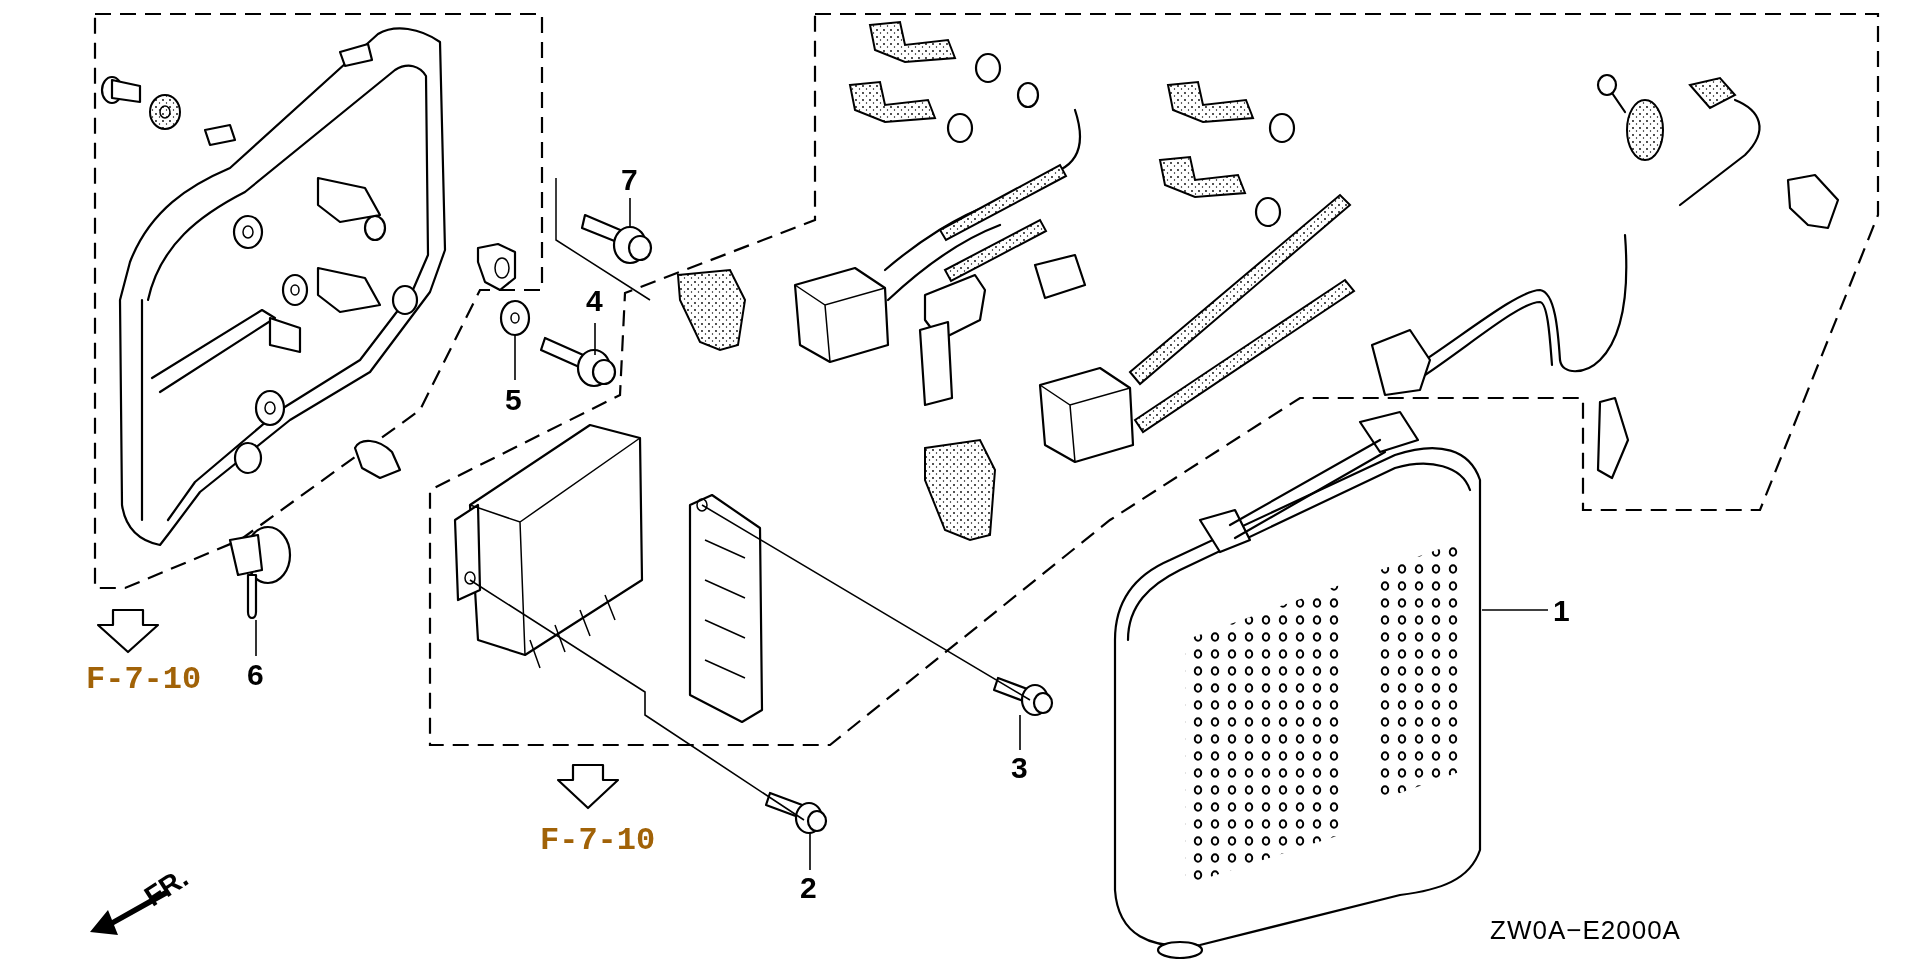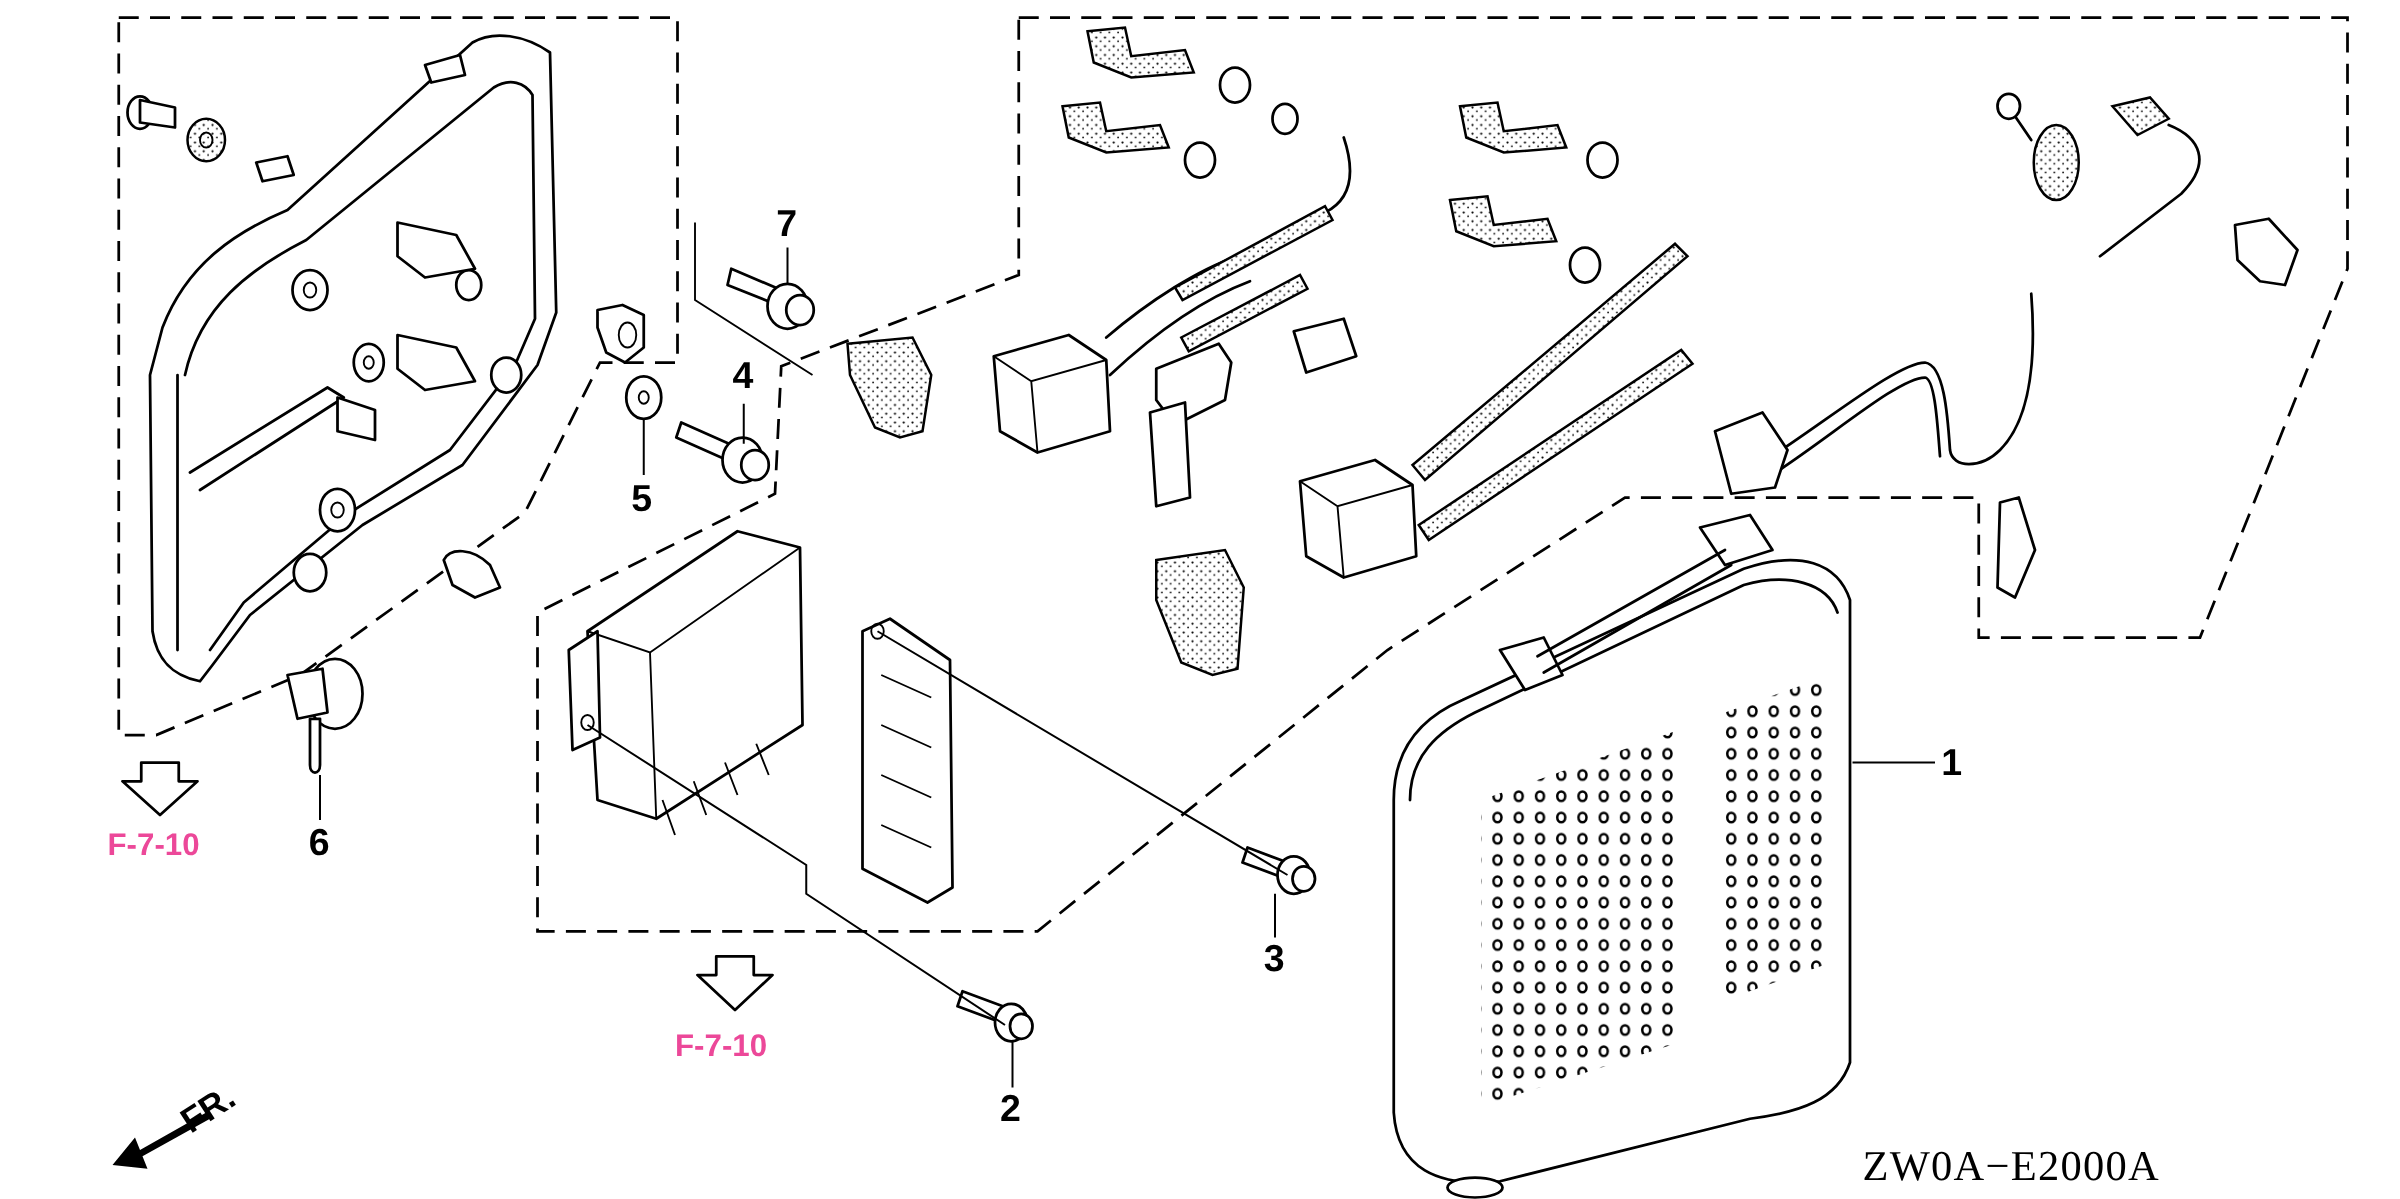--- a/index.html
+++ b/index.html
@@ -5,22 +5,22 @@
   html, body { margin: 0; padding: 0; background: #ffffff; }
   body { width: 1920px; height: 959px; position: relative; overflow: hidden; font-family: "Liberation Sans", sans-serif; }
   svg.diagram { position: absolute; left: 0; top: 0; width: 1920px; height: 959px; }
   .ln { fill: none; stroke: #000; stroke-width: 2.2; stroke-linejoin: round; stroke-linecap: round; }
   .thin { fill: none; stroke: #000; stroke-width: 1.5; }
   .dash { fill: none; stroke: #000; stroke-width: 2.2; stroke-dasharray: 16 9; }
   .leader { fill: none; stroke: #000; stroke-width: 1.6; }
   .wfill { fill: #fff; stroke: #000; stroke-width: 2.2; stroke-linejoin: round; }
   .dots { fill: url(#stipple); stroke: #000; stroke-width: 2; }
   .callout { position: absolute; font-family: "Liberation Sans", sans-serif; font-weight: bold; font-size: 30px; color: #000; line-height: 1; }
-  .ref { position: absolute; font-family: Liberation Sans, sans-serif; font-weight: bold; font-size: 25px; color: #ec4899; letter-spacing: 0px; line-height: 1; }
-  .code { position: absolute; font-family: Liberation Serif, serif; font-size: 34px; color: #000; letter-spacing: 1px; line-height: 1; }
+  .ref { position: absolute; font-family: Liberation Mono, monospace; font-weight: bold; font-size: 32px; color: #a16207; letter-spacing: 0px; line-height: 1; }
+  .code { position: absolute; font-family: Liberation Sans, sans-serif; font-size: 26px; color: #000; letter-spacing: 1px; line-height: 1; }
   .fr { position: absolute; font-family: "Liberation Sans", sans-serif; font-weight: bold; font-size: 28px; color: #000; transform: rotate(-33deg); transform-origin: left top; line-height: 1; }
 </style>
 </head>
 <body>
 
 <svg class="diagram" viewBox="0 0 1920 959" xmlns="http://www.w3.org/2000/svg">
   <defs>
     <pattern id="stipple" width="7" height="7" patternUnits="userSpaceOnUse">
       <rect width="7" height="7" fill="#fff"></rect>
       <circle cx="2" cy="2" r="0.9" fill="#000"></circle>

